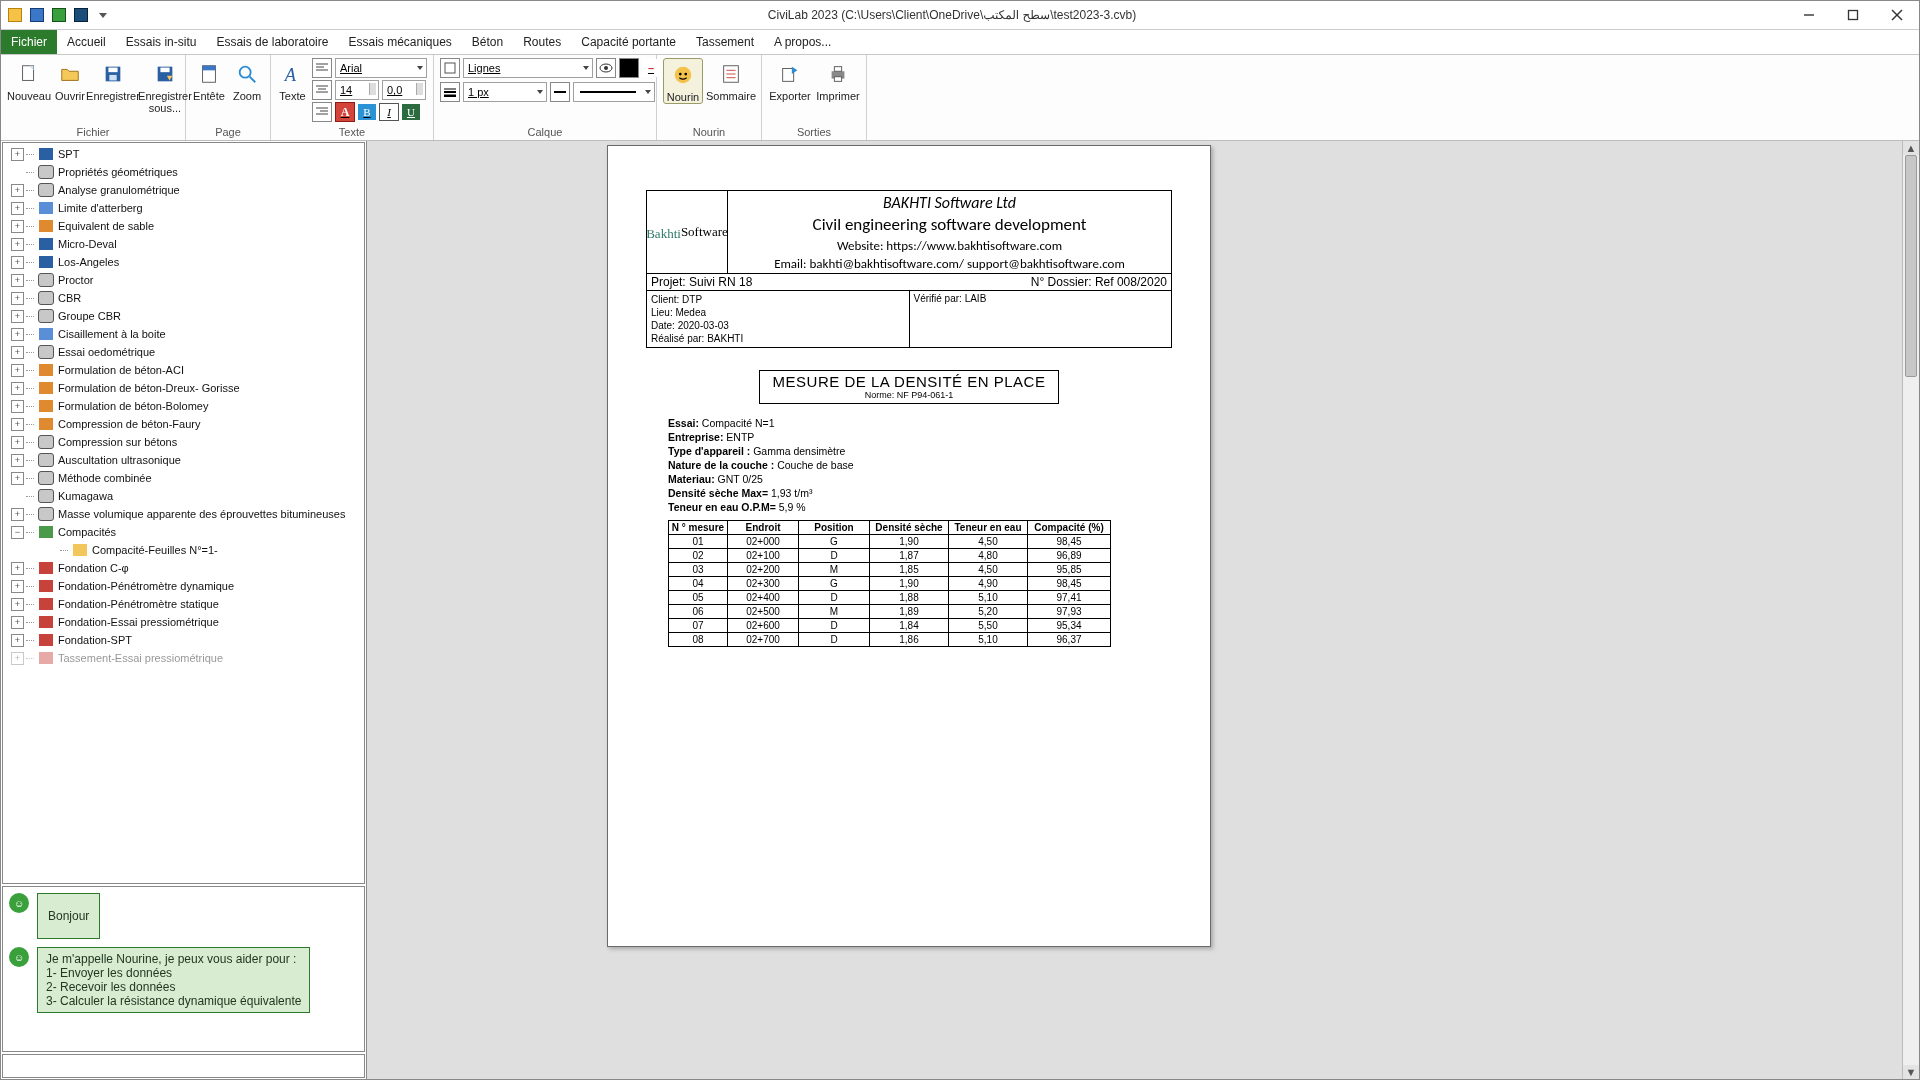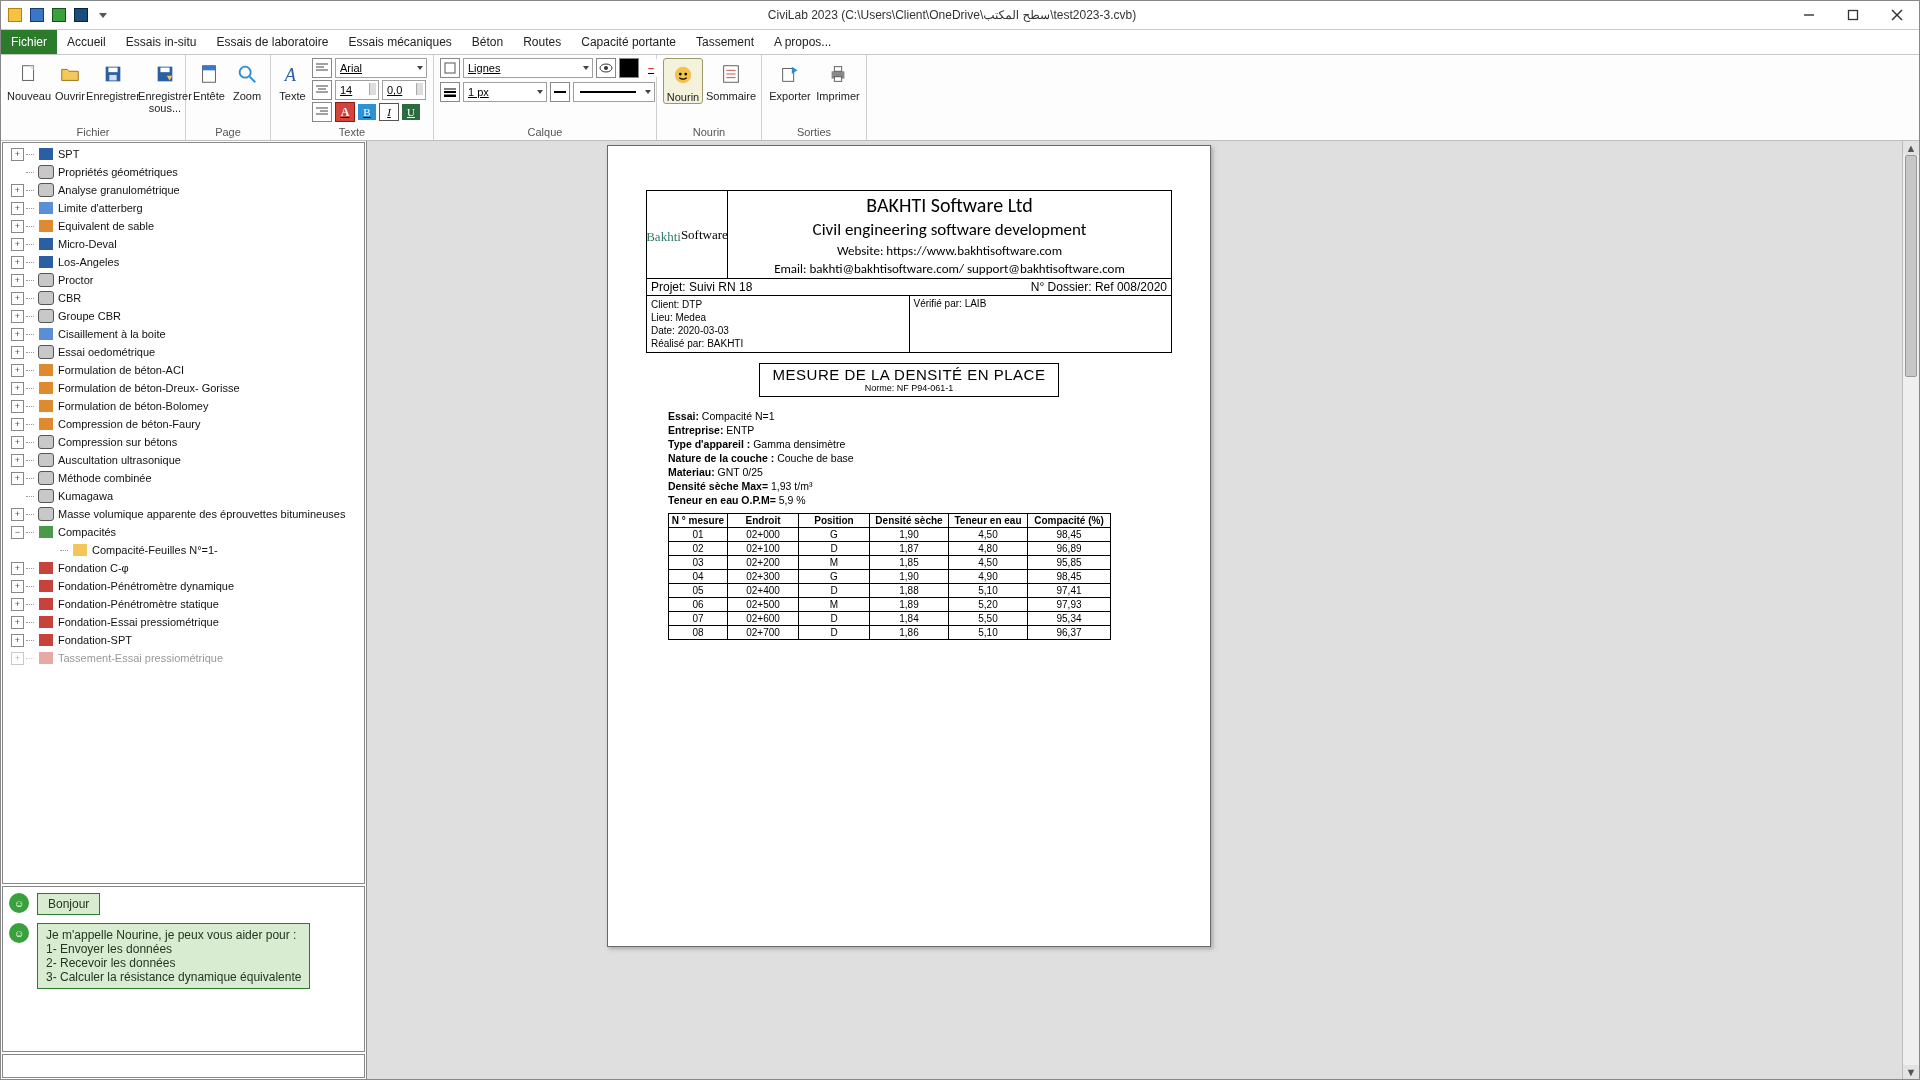--- a/index.html
+++ b/index.html
@@ -71,30 +71,30 @@
 
 #viewport{flex:1;background:#dfdfdf;position:relative;overflow:auto;}
 #page{position:absolute;left:240px;top:4px;width:602px;height:800px;background:#fff;border:1px solid #6a6a6a;box-shadow:2px 2px 4px rgba(0,0,0,.25);}
 #doc{position:absolute;left:38px;top:44px;right:38px;font-family:Arial,sans-serif;color:#000;}
 #hdr-box{border:1px solid #000;display:flex;}
 #logo-cell{width:76px;border-right:1px solid #000;display:flex;flex-direction:row;align-items:center;justify-content:center;padding:4px 2px;}
 #logo-shape{width:42px;height:42px;border-radius:50%;background:repeating-linear-gradient(45deg,#2f796b 0 4px,#3e8f80 4px 8px);}
 #logo-txt{font-family:"Brush Script MT","Segoe Script",cursive;color:#2f796b;font-size:13px;margin-top:4px;line-height:12px;text-align:center;}
 #logo-sub{font-family:"Times New Roman",serif;font-size:13px;text-align:center;}
 #hdr-right{flex:1;display:flex;flex-direction:column;align-items:center;justify-content:center;padding:2px 4px;}
-#company{font-family:Calibri,Arial,sans-serif;font-size:20px;}
+#company{font-family:Calibri,Arial,sans-serif;font-size:16px;font-style:italic;}
 #tagline{font-family:Calibri,Arial,sans-serif;font-size:17px;margin-top:2px;}
 .contact{font-family:Calibri,Arial,sans-serif;font-size:13px;margin-top:3px;}
 #proj-row{border:1px solid #000;border-top:none;display:flex;font-size:12px;}
 #proj-left{flex:1;padding:1px 4px;}
 #proj-right{padding:1px 4px;}
 #info-row{display:flex;border:1px solid #000;border-top:none;font-size:10px;}
 #info-left{flex:1;border-right:1px solid #000;padding:2px 4px;line-height:13px;}
 #info-right{flex:1;padding:2px 4px;}
-#title-cell{margin:10px auto 0 auto;border:1px solid #000;width:290px;padding:2px 4px 3px 4px;text-align:center;}
+#title-cell{margin:22px auto 0 auto;border:1px solid #000;width:290px;padding:2px 4px 3px 4px;text-align:center;}
 #rpt-title{font-size:15px;letter-spacing:.5px;}
 #rpt-norm{font-size:9px;}
 #meta{margin:12px 0 0 22px;font-size:10.5px;line-height:14px;}
 #meta b{font-weight:bold;}
 #data-table{margin:6px 0 0 22px;border-collapse:collapse;font-size:10px;}
 #data-table th,#data-table td{border:1px solid #000;padding:1px 0;text-align:center;}
 #data-table th{font-weight:bold;}
 .c0{width:58px;}.c1{width:70px;}.c2{width:70px;}.c3{width:78px;}.c4{width:78px;margin-left:48px;}.c5{width:82px;}
 #vscroll{position:absolute;right:0;top:0;bottom:0;width:16px;background:#efefef;border-left:1px solid #bbb;}
 #vscroll .thumb{position:absolute;left:2px;right:2px;top:14px;height:220px;background:#c7c7c7;border:1px solid #9a9a9a;border-radius:2px;}
@@ -613,21 +613,21 @@
             <span class="join"></span>
             <span class="ticon">
               <span class="tico ico-red"></span>
             </span>
             <span>Tassement-Essai pressiométrique</span>
           </div>
         </div>
       <div id="chat">
         <div class="bubble-row">
           <div class="avatar">☺</div>
-          <div class="bubble" style="padding:3px 10px">Bonjour</div>
+          <div class="bubble" style="padding:15px 10px">Bonjour</div>
         </div>
         <div class="bubble-row">
           <div class="avatar">☺</div>
           <div class="bubble">
             <div>Je m'appelle Nourine, je peux vous aider pour :</div>
             <div>1- Envoyer les données</div>
             <div>2- Recevoir les données</div>
             <div>3- Calculer la résistance dynamique équivalente</div>
           </div>
         </div>

